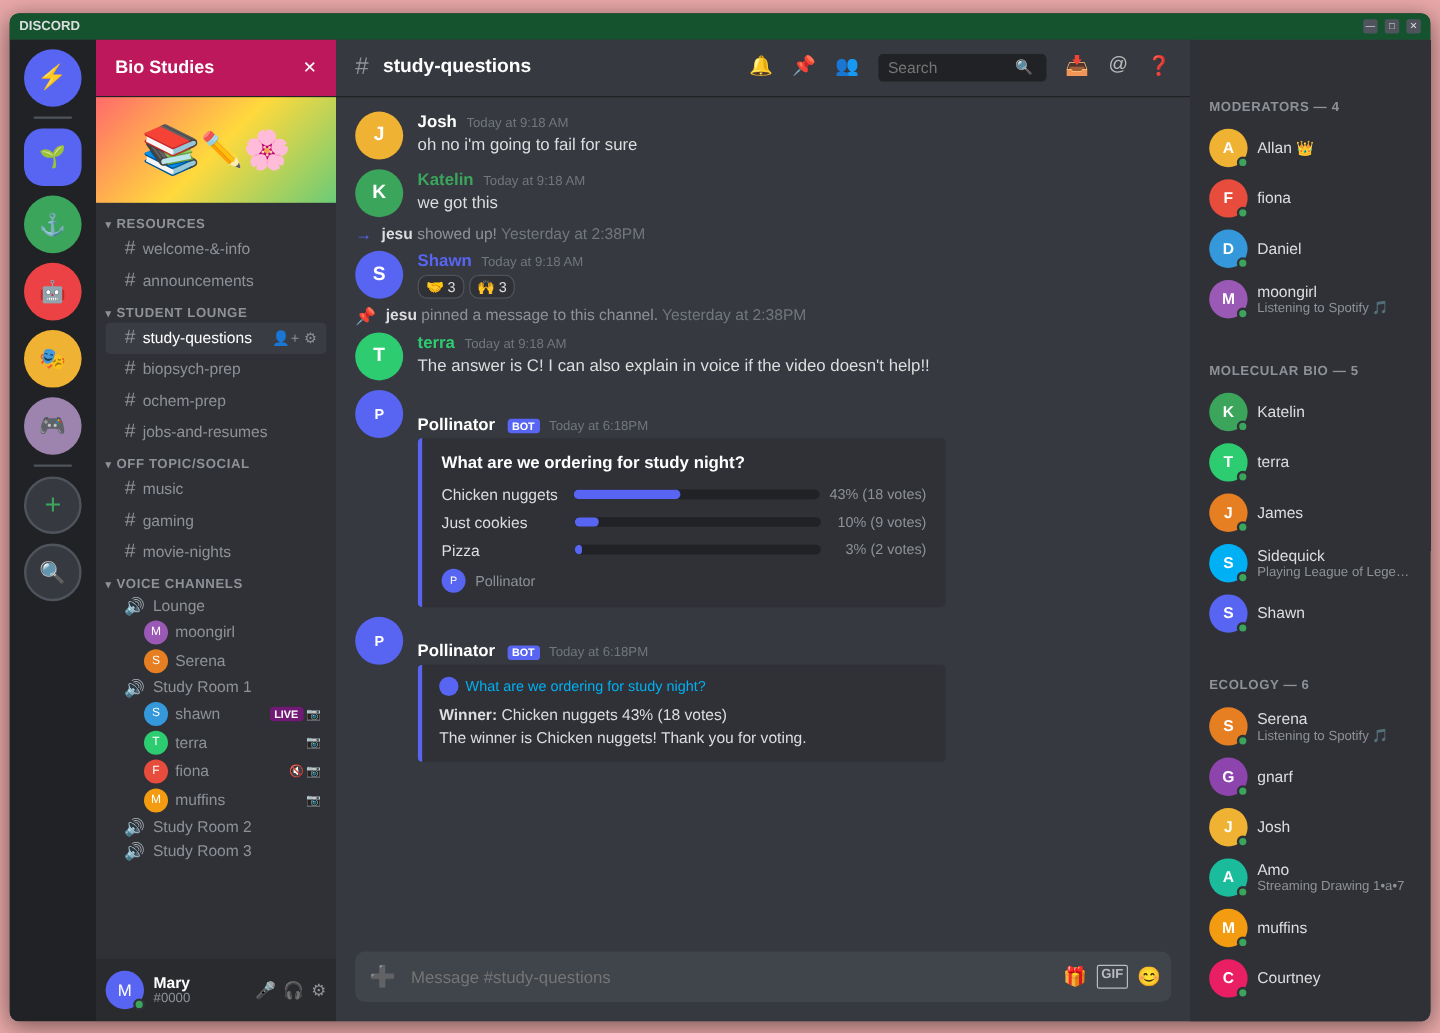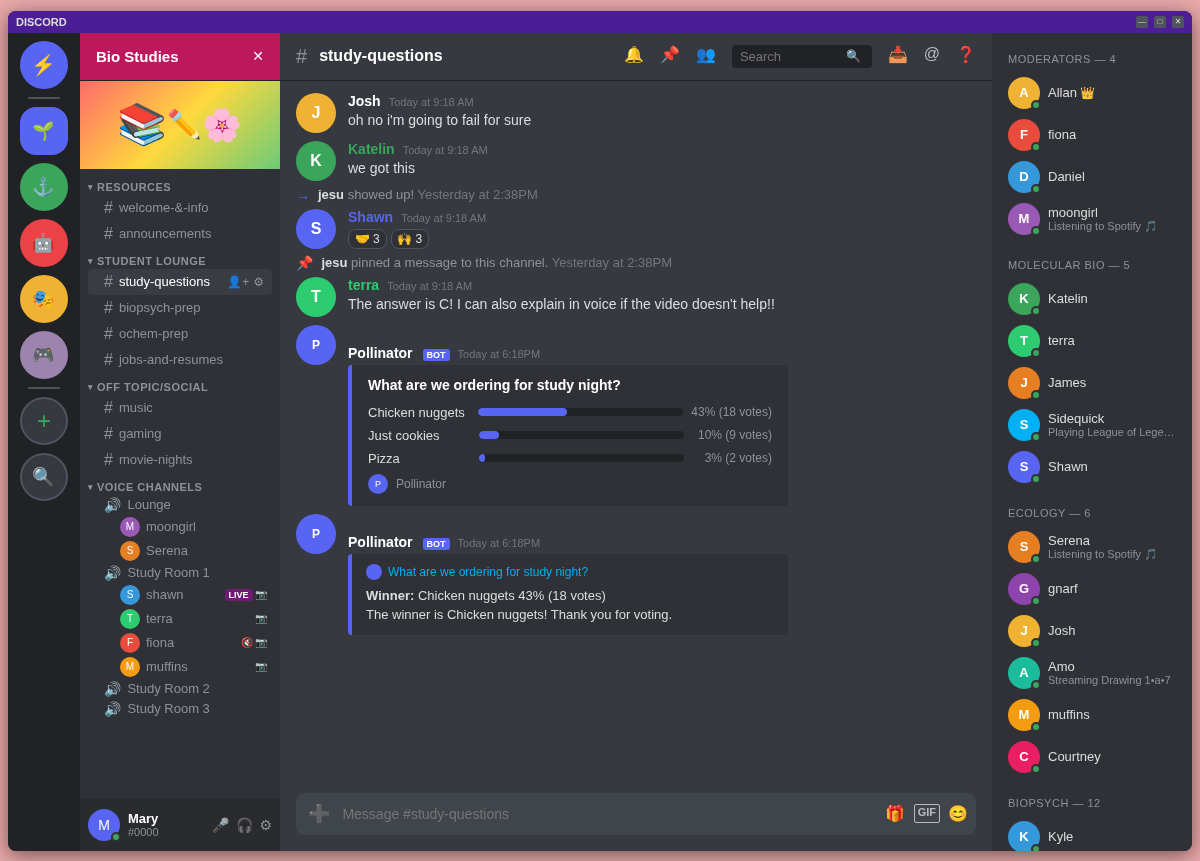--- a/index.html
+++ b/index.html
@@ -18,21 +18,21 @@
       height: 840px;
       background: #36393f;
       border-radius: 8px;
       display: flex;
       flex-direction: column;
       overflow: hidden;
       box-shadow: 0 4px 20px rgba(0,0,0,0.5);
     }
     .title-bar {
       height: 22px;
-      background: #4c1d95;
+      background: #14532d;
       display: flex;
       align-items: center;
       padding: 0 8px;
       flex-shrink: 0;
     }
     .title-bar-label {
       color: #dcddde;
       font-size: 11px;
       font-weight: bold;
       flex: 1;
@@ -461,25 +461,26 @@
     .members-sidebar {
       width: 200px;
       background: #2f3136;
       padding: 16px 8px;
       overflow-y: auto;
       flex-shrink: 0;
     }
     .member-section-header {
       color: #8e9297;
       font-size: 11px;
-      font-weight: 400;
+      font-weight: 700;
       text-transform: uppercase;
       letter-spacing: 0.5px;
       padding: 4px 8px;
       margin-bottom: 4px;
+      margin-top: 30px;
     }
     .member-item {
       display: flex;
       align-items: center;
       padding: 4px 8px;
       border-radius: 4px;
       cursor: pointer;
       gap: 8px;
       margin-bottom: 2px;
     }

